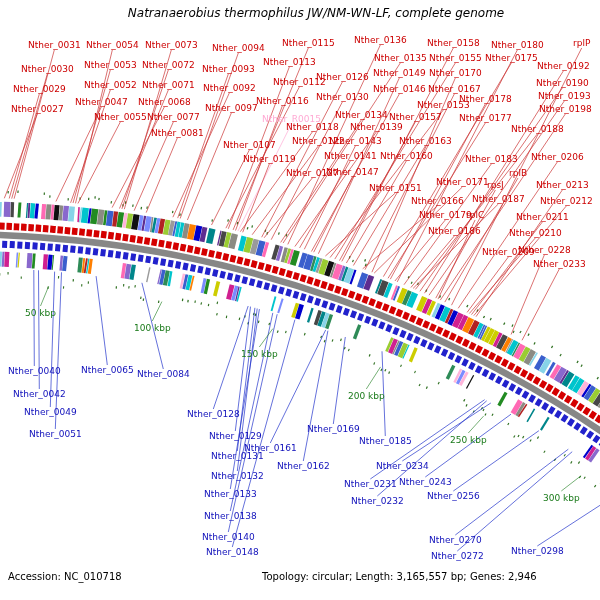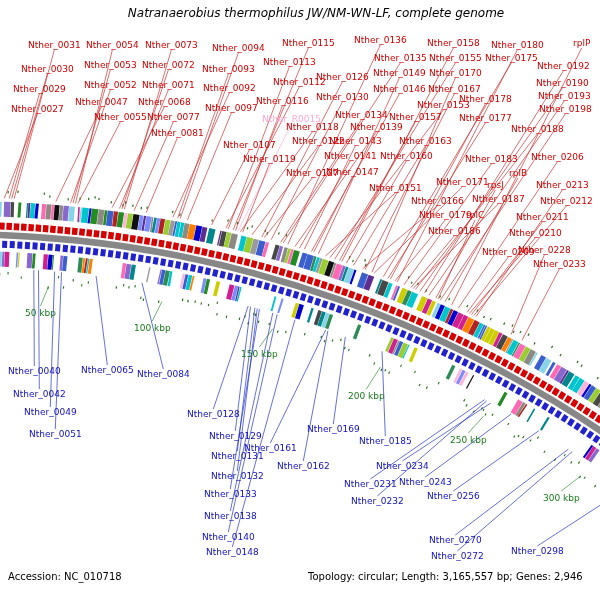--- a/index.html
+++ b/index.html
@@ -7,21 +7,21 @@
     width:600px;height:600px;background:#ffffff;overflow:hidden;position:relative;
     font-family:"DejaVu Sans", sans-serif;
   }
   #map{position:absolute;top:0;left:0;}
   .title{
     position:absolute;top:6px;left:16px;width:600px;text-align:center;
     font-size:12px;font-style:italic;color:#000;
   }
   .footer{position:absolute;top:571px;font-size:10px;color:#000;white-space:nowrap;}
   .footer.left{left:8px;}
-  .footer.right{left:262px;margin-left:46px;}
+  .footer.right{left:262px;}
   text{font-family:"DejaVu Sans", sans-serif;}
 </style>
 </head>
 <body>
 
 <svg id="map" width="600" height="600" viewBox="0 0 600 600">
     <path d="M-66.9 208.5 A1180 1180 0 0 1 -63.8 208.5" stroke="#2e8b57" stroke-width="15" fill="none"></path>
     <path d="M-63.5 208.5 A1180 1180 0 0 1 -57.5 208.4" stroke="#7a8bff" stroke-width="15" fill="none"></path>
     <path d="M-57.2 208.4 A1180 1180 0 0 1 -55.4 208.4" stroke="#8b8b83" stroke-width="15" fill="none"></path>
     <path d="M-55.1 208.4 A1180 1180 0 0 1 -50.7 208.3" stroke="#ff69b4" stroke-width="15" fill="none"></path>

